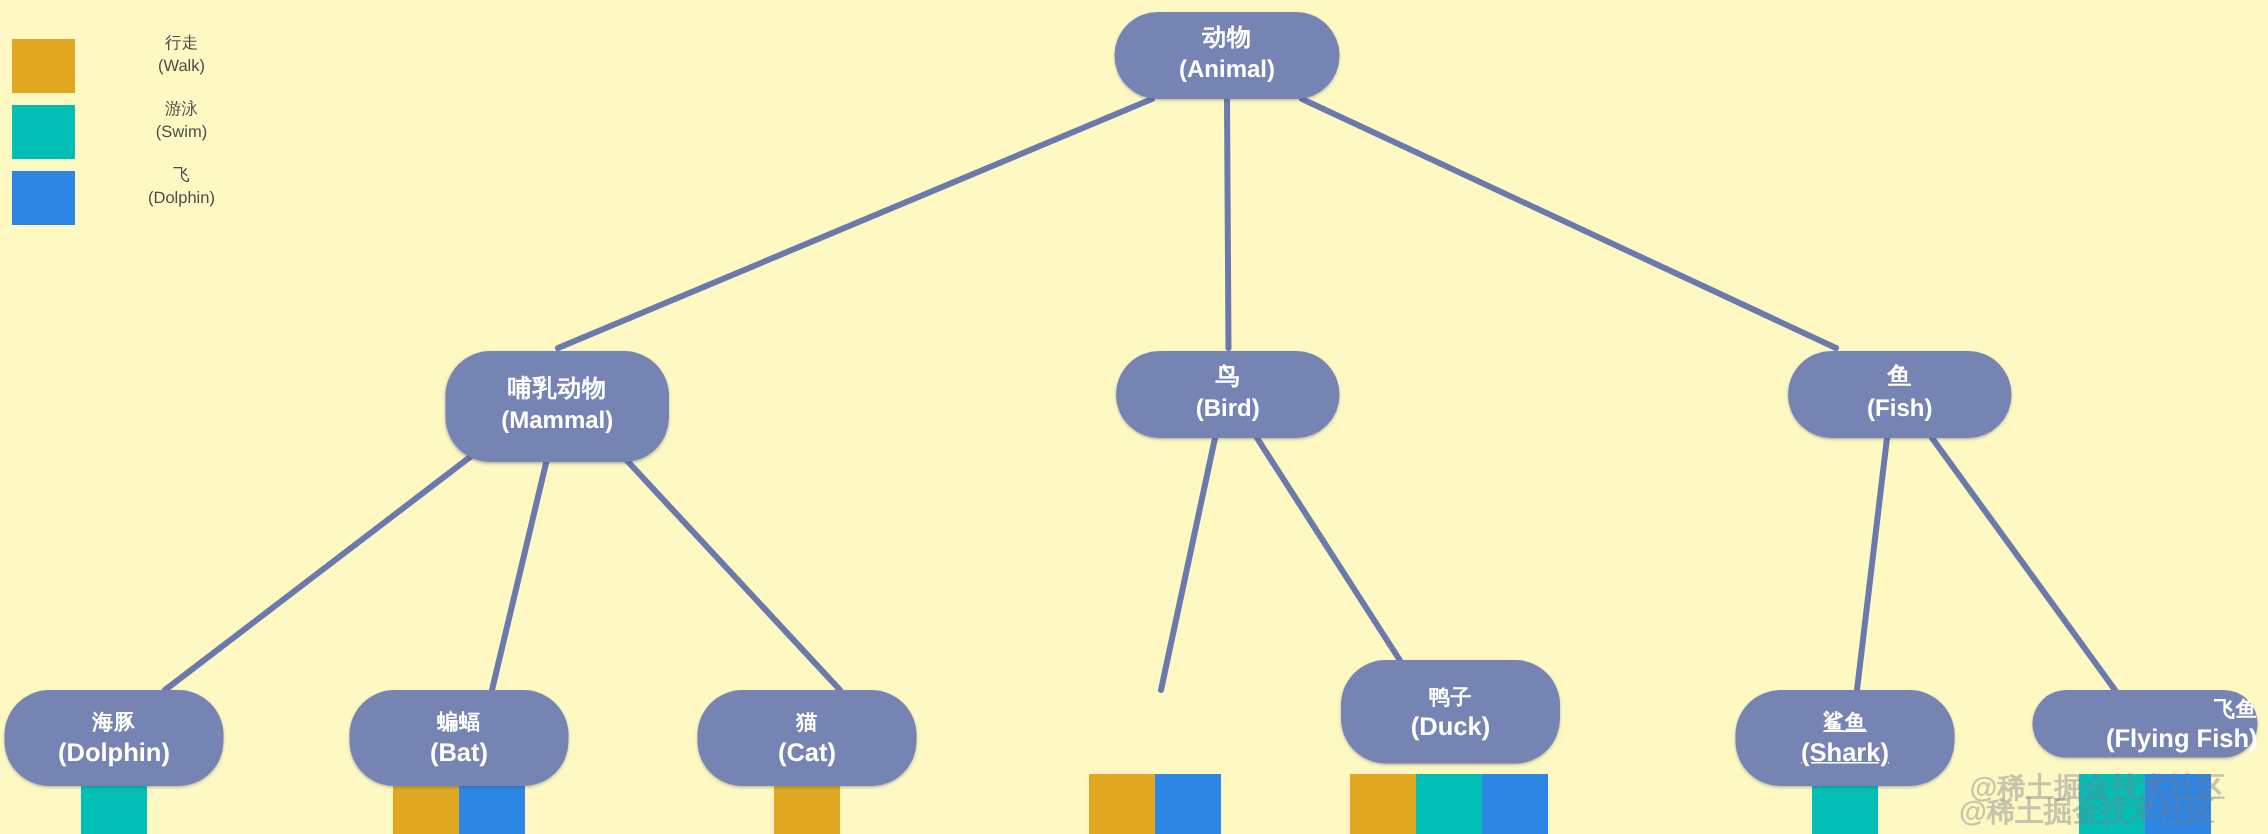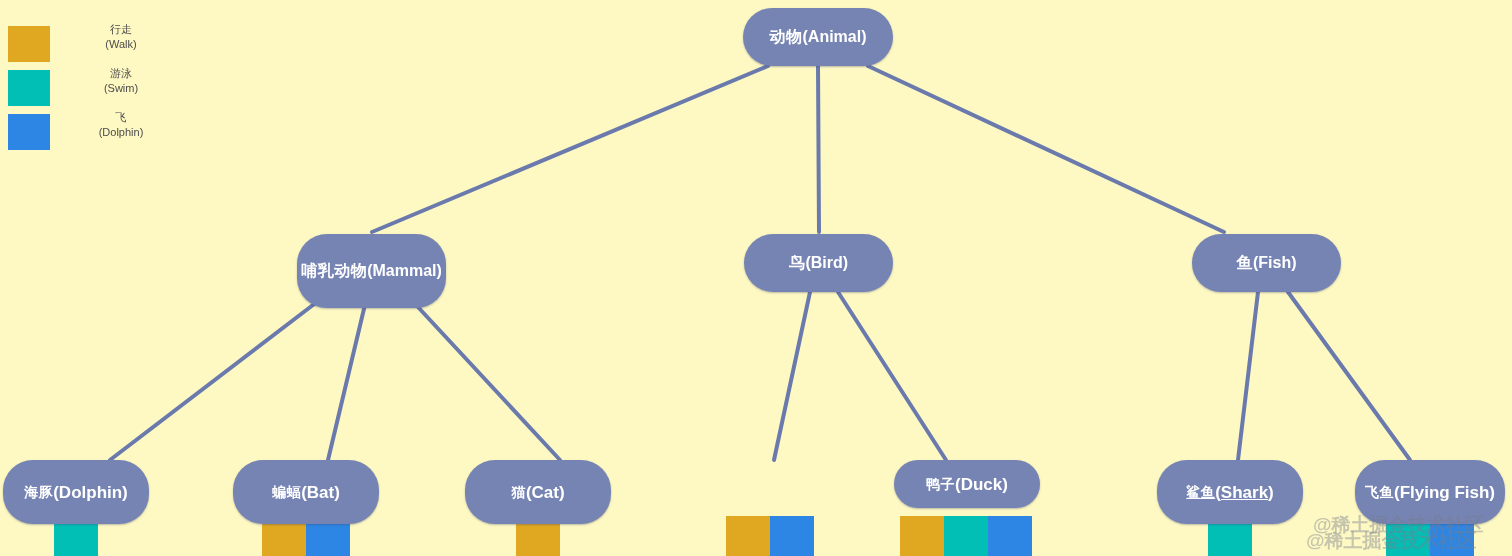--- a/index.html
+++ b/index.html
@@ -57,21 +57,21 @@
   .legend-label .en { display: block; }
 
   
   .node {
     position: absolute;
     box-sizing: border-box;
     background: #7684b3;
     border-radius: 30px;
     color: #ffffff;
     display: flex;
-    flex-direction: row;
+    flex-direction: column;
     align-items: center;
     justify-content: center;
     text-align: center;
     z-index: 3;
     box-shadow: 0 1px 2px rgba(60,70,110,.35);
   }
   .node .cn {
     font-size: 16px;
     font-weight: bold;
     line-height: 20px;
@@ -194,39 +194,39 @@
   </div>
   <div class="chips" style="left:516px; top:516px;">
     <div class="chip" style="background:#dfa820"></div>
   </div>
 
   <div class="chips" style="left:726px; top:516px;">
     <div class="chip" style="background:#dfa820"></div>
     <div class="chip" style="background:#2d86e3"></div>
   </div>
 
-  <div class="node leaf" style="left:894px; top:460px; width:146px; height:48px;">
+  <div class="node leaf" style="left:894px; top:440px; width:146px; height:69px;">
     <span class="cn">鸭子</span>
     <span class="en">(Duck)</span>
   </div>
   <div class="chips" style="left:900px; top:516px;">
     <div class="chip" style="background:#dfa820"></div>
     <div class="chip" style="background:#02bfb6"></div>
     <div class="chip" style="background:#2d86e3"></div>
   </div>
 
   <div class="node leaf" style="left:1157px; top:460px; width:146px; height:64px;text-decoration:underline;">
     <span class="cn">鲨鱼</span>
     <span class="en">(Shark)</span>
   </div>
   <div class="chips" style="left:1208px; top:516px;">
     <div class="chip" style="background:#02bfb6"></div>
   </div>
 
-  <div class="node leaf" style="left:1355px; top:460px; width:150px; height:64px;">
+  <div class="node leaf" style="left:1355px; top:460px; width:150px; height:45px;align-items:flex-end;">
     <span class="cn">飞鱼</span>
     <span class="en">(Flying Fish)</span>
   </div>
   <div class="chips" style="left:1386px; top:516px;">
     <div class="chip" style="background:#02bfb6"></div>
     <div class="chip" style="background:#2d86e3"></div>
   </div>
 
   <div class="watermark wm1">@稀土掘金技术社区</div>
   <div class="watermark wm2">@稀土掘金技术社区</div>

